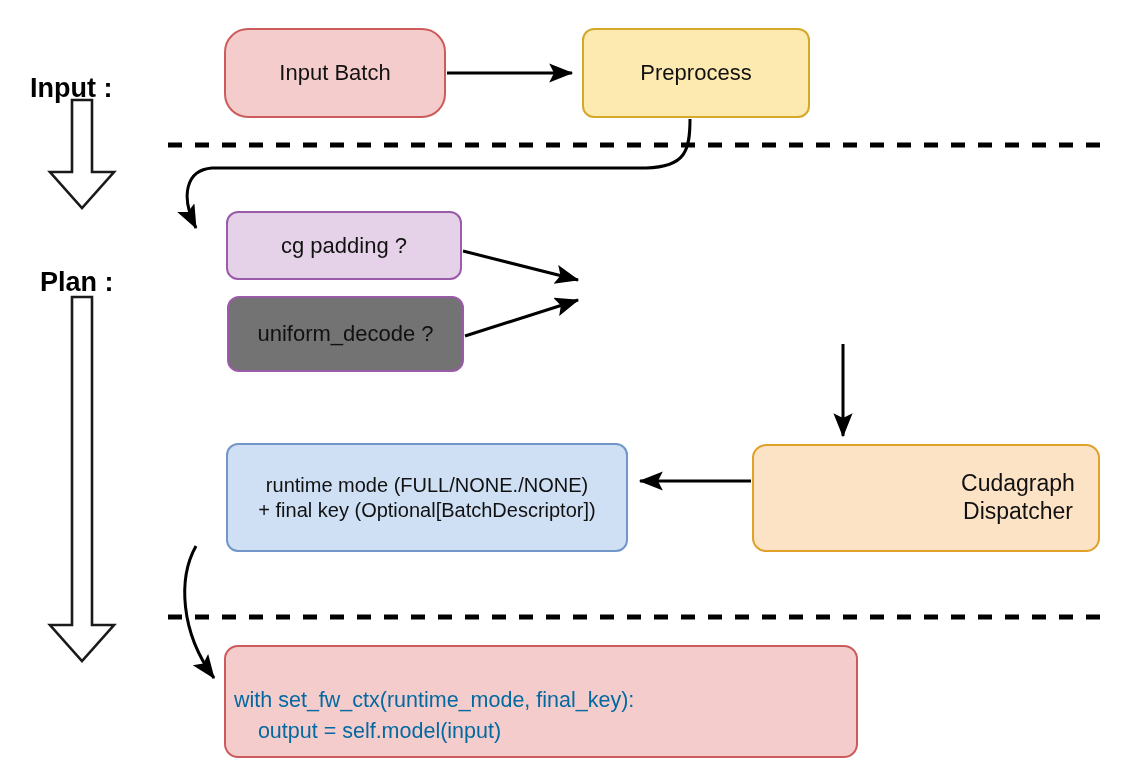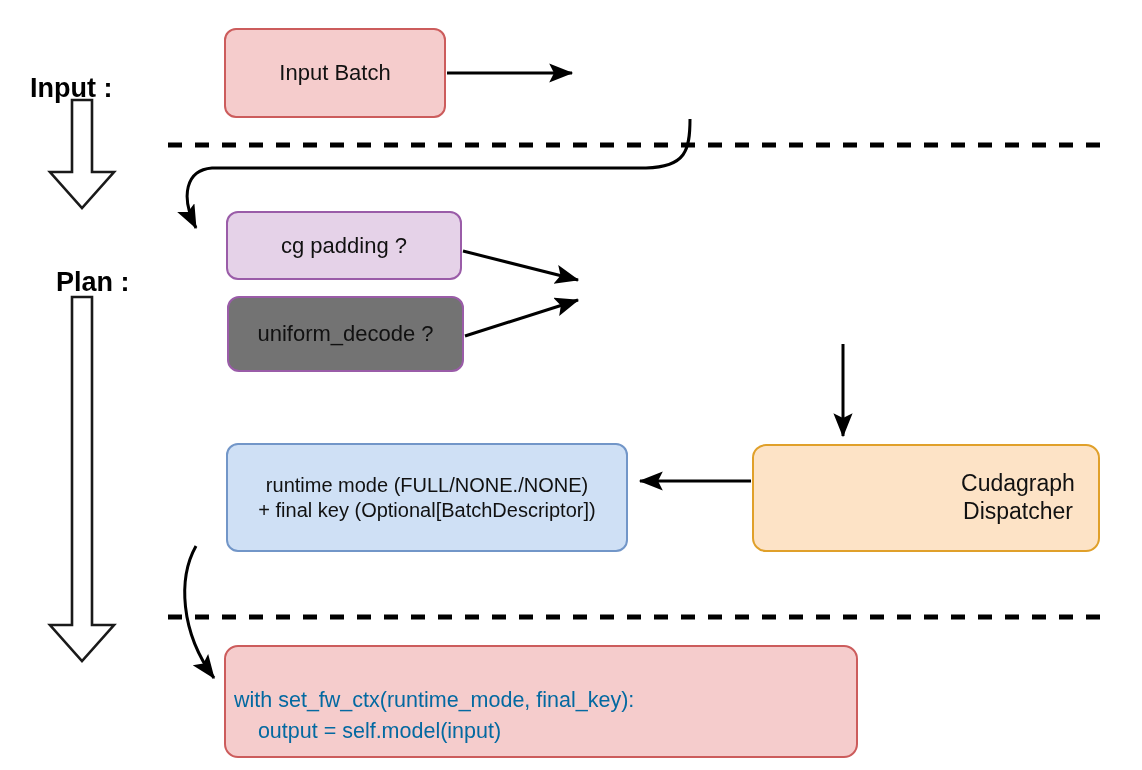--- a/index.html
+++ b/index.html
@@ -42,20 +42,21 @@
     color:#000000;
     white-space:nowrap;
     margin-top:33px;
   }
 
   
   #node-input-batch{
     left:224px; top:28px; width:222px; height:90px;
     background:#f5cccc; border-color:#cc5c5c;
     font-size:22px;
+    border-radius:24px;
   }
   #node-preprocess{
     left:582px; top:28px; width:228px; height:90px;
     background:#fdeab0; border-color:#d4a829;
     font-size:22px;
   }
   #node-cg-padding{
     left:226px; top:211px; width:236px; height:69px;
     background:#e5d2e8; border-color:#9a5ca8;
     font-size:22px;
@@ -104,21 +105,21 @@
   #node-code .code-text{
     font-family:Liberation Sans, sans-serif;
     font-size:21.5px;
     line-height:1.45;
     white-space:pre;
     text-align:left;
     color:#0369a1;
   }
 
   #label-input{ left:30px;  top:40px; }
-  #label-plan{  left:56px;  top:234px; }
+  #label-plan{  left:40px;  top:234px; }
   #label-execute{ left:8px; top:670px; }
 </style>
 </head>
 <body>
 
 <div id="stage">
 
   <svg class="svg-layer" viewBox="0 0 1142 770">
     <defs>
       <marker id="ah" markerWidth="9" markerHeight="9" refX="7.6" refY="3.2" orient="auto" markerUnits="strokeWidth">
@@ -146,20 +147,21 @@
     <line x1="751" y1="481" x2="640" y2="481" stroke="#000000" stroke-width="3" marker-end="url(#ah)"></line>
 
     <path d="M196,546 C178,578 180,632 214,678" fill="none" stroke="#000000" stroke-width="3" marker-end="url(#ah)"></path>
   </svg>
 
   <div class="stage-label" id="label-input">Input :</div>
   <div class="stage-label" id="label-plan">Plan :</div>
 
   <div class="node" id="node-input-batch">Input Batch</div>
 
+  <div class="node" id="node-preprocess">Preprocess</div>
 
   <div class="node" id="node-cg-padding">cg padding ?</div>
 
   <div class="node" id="node-uniform-decode">uniform_decode ?</div>
 
 
   <div class="node" id="node-runtime-mode">runtime mode (FULL/NONE./NONE)
 + final key (Optional[BatchDescriptor])</div>
 
   <div class="node" id="node-cudagraph-dispatcher">

